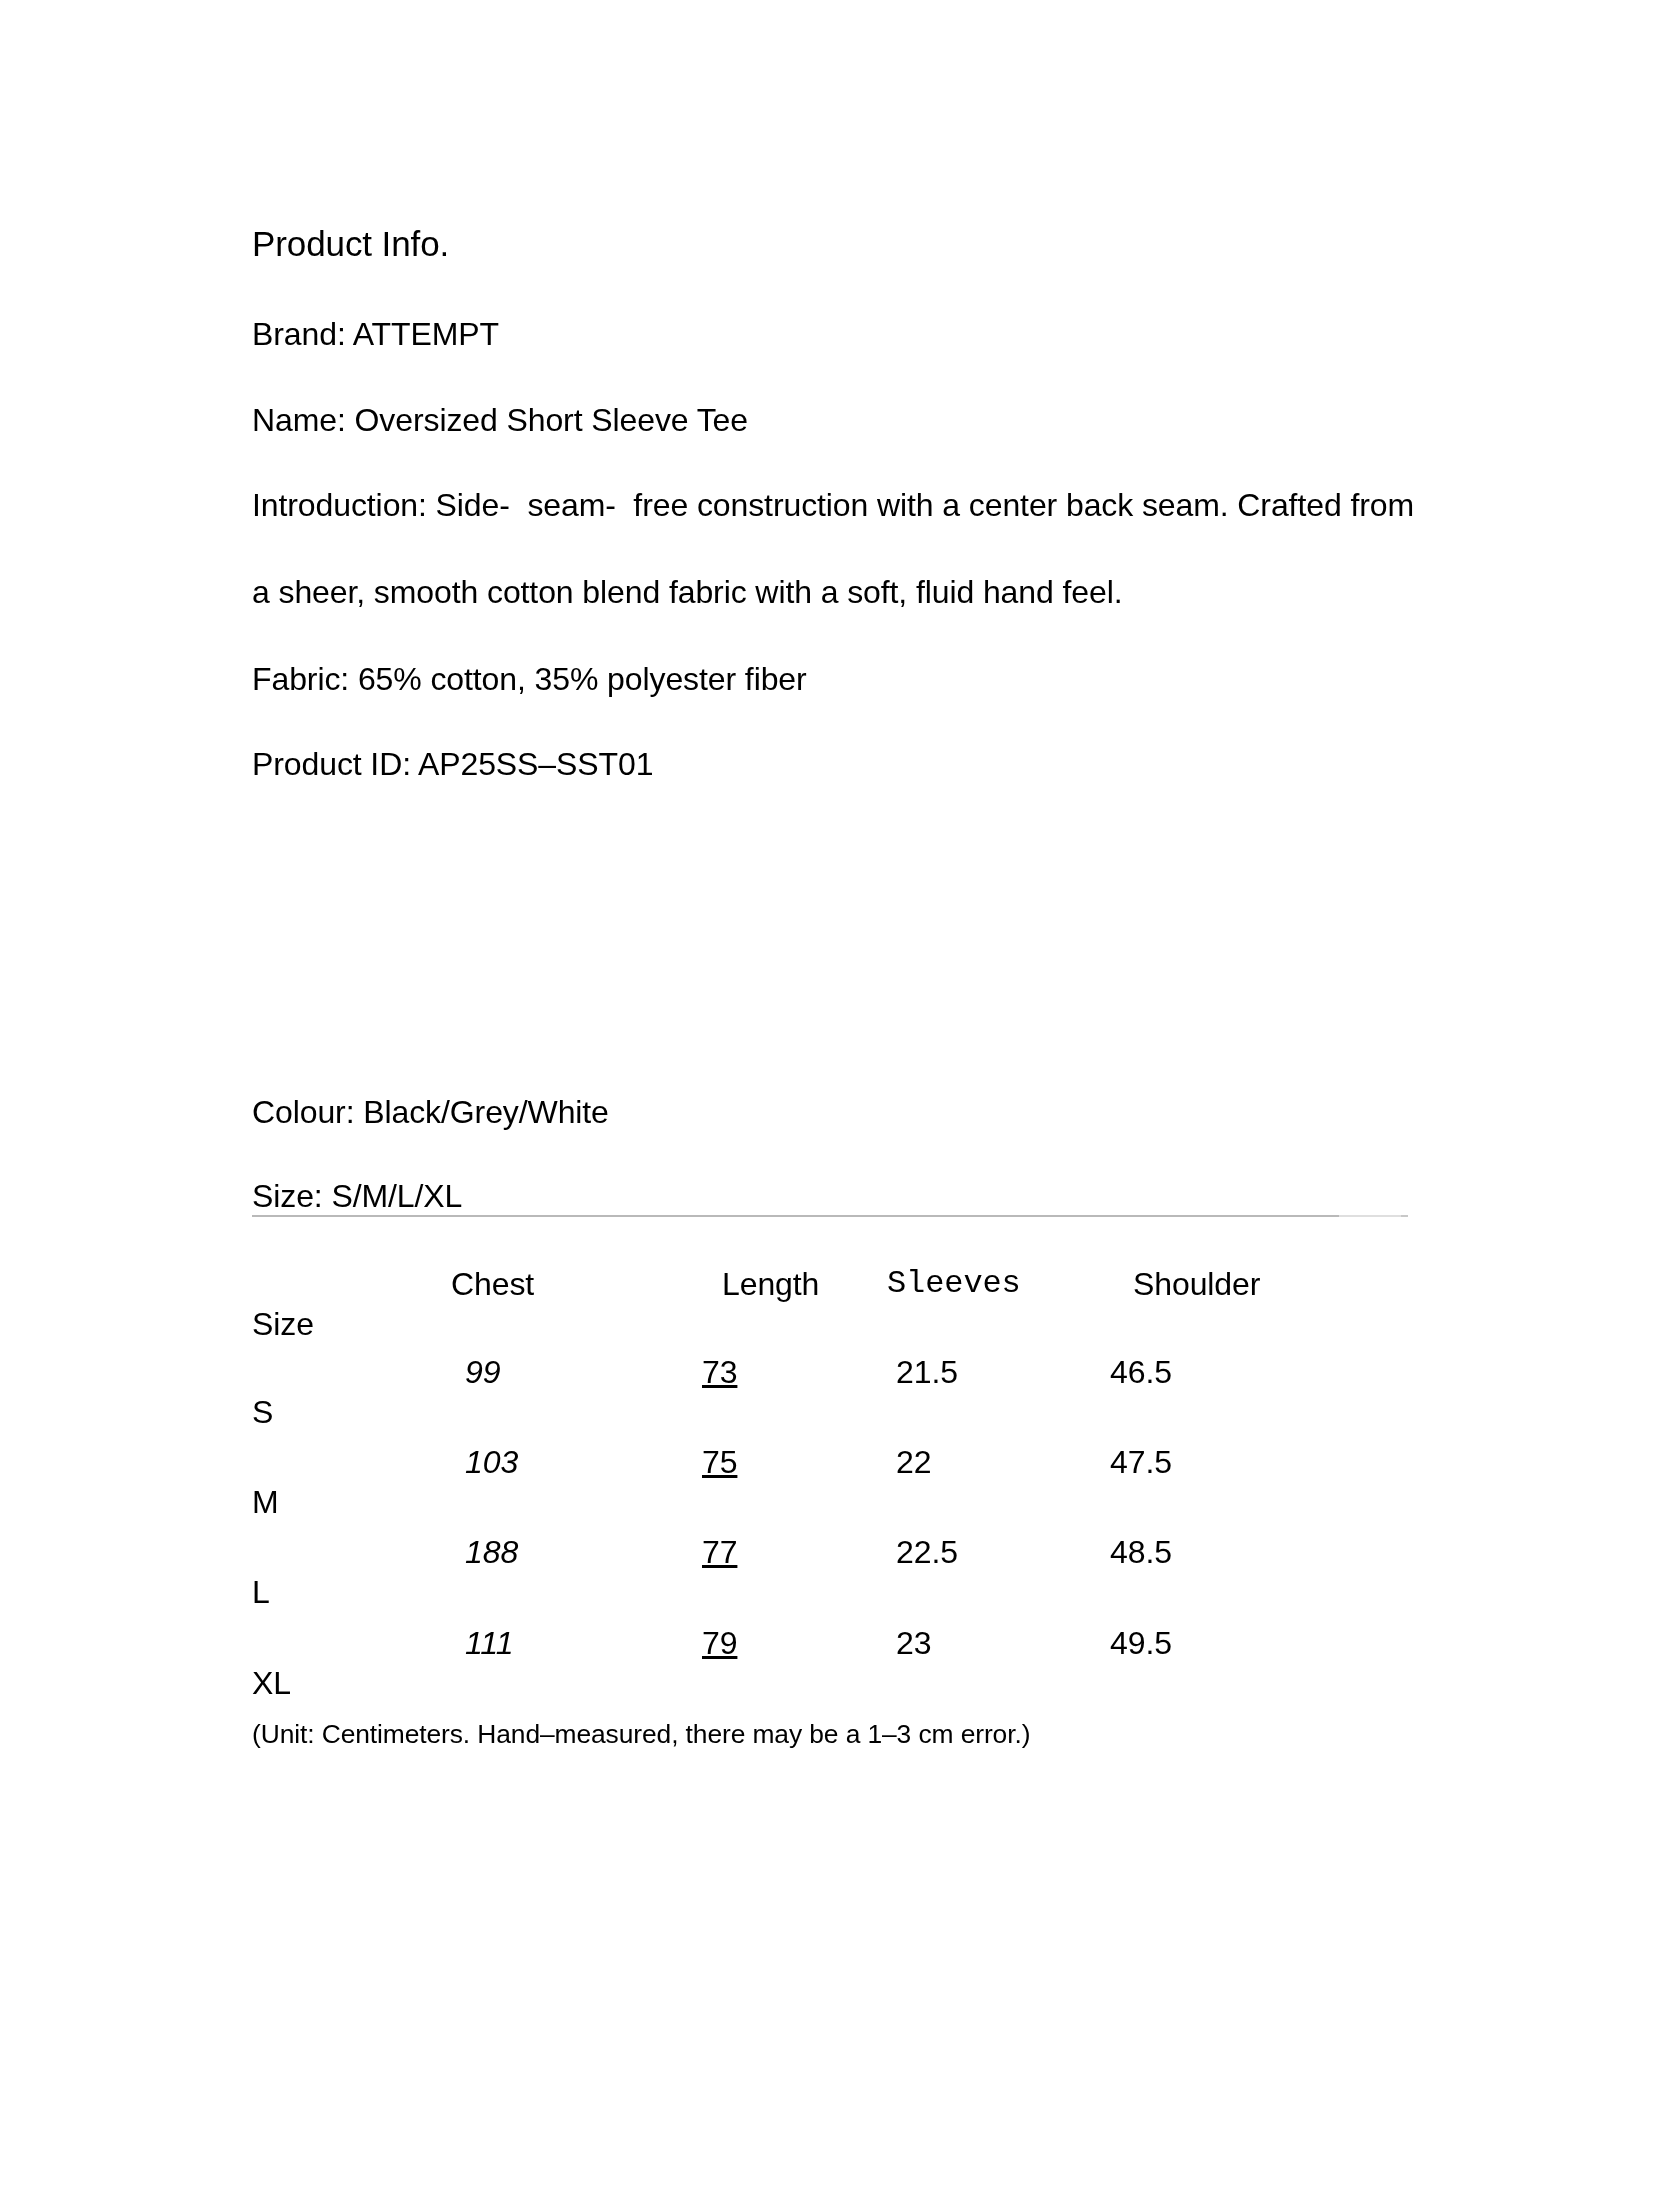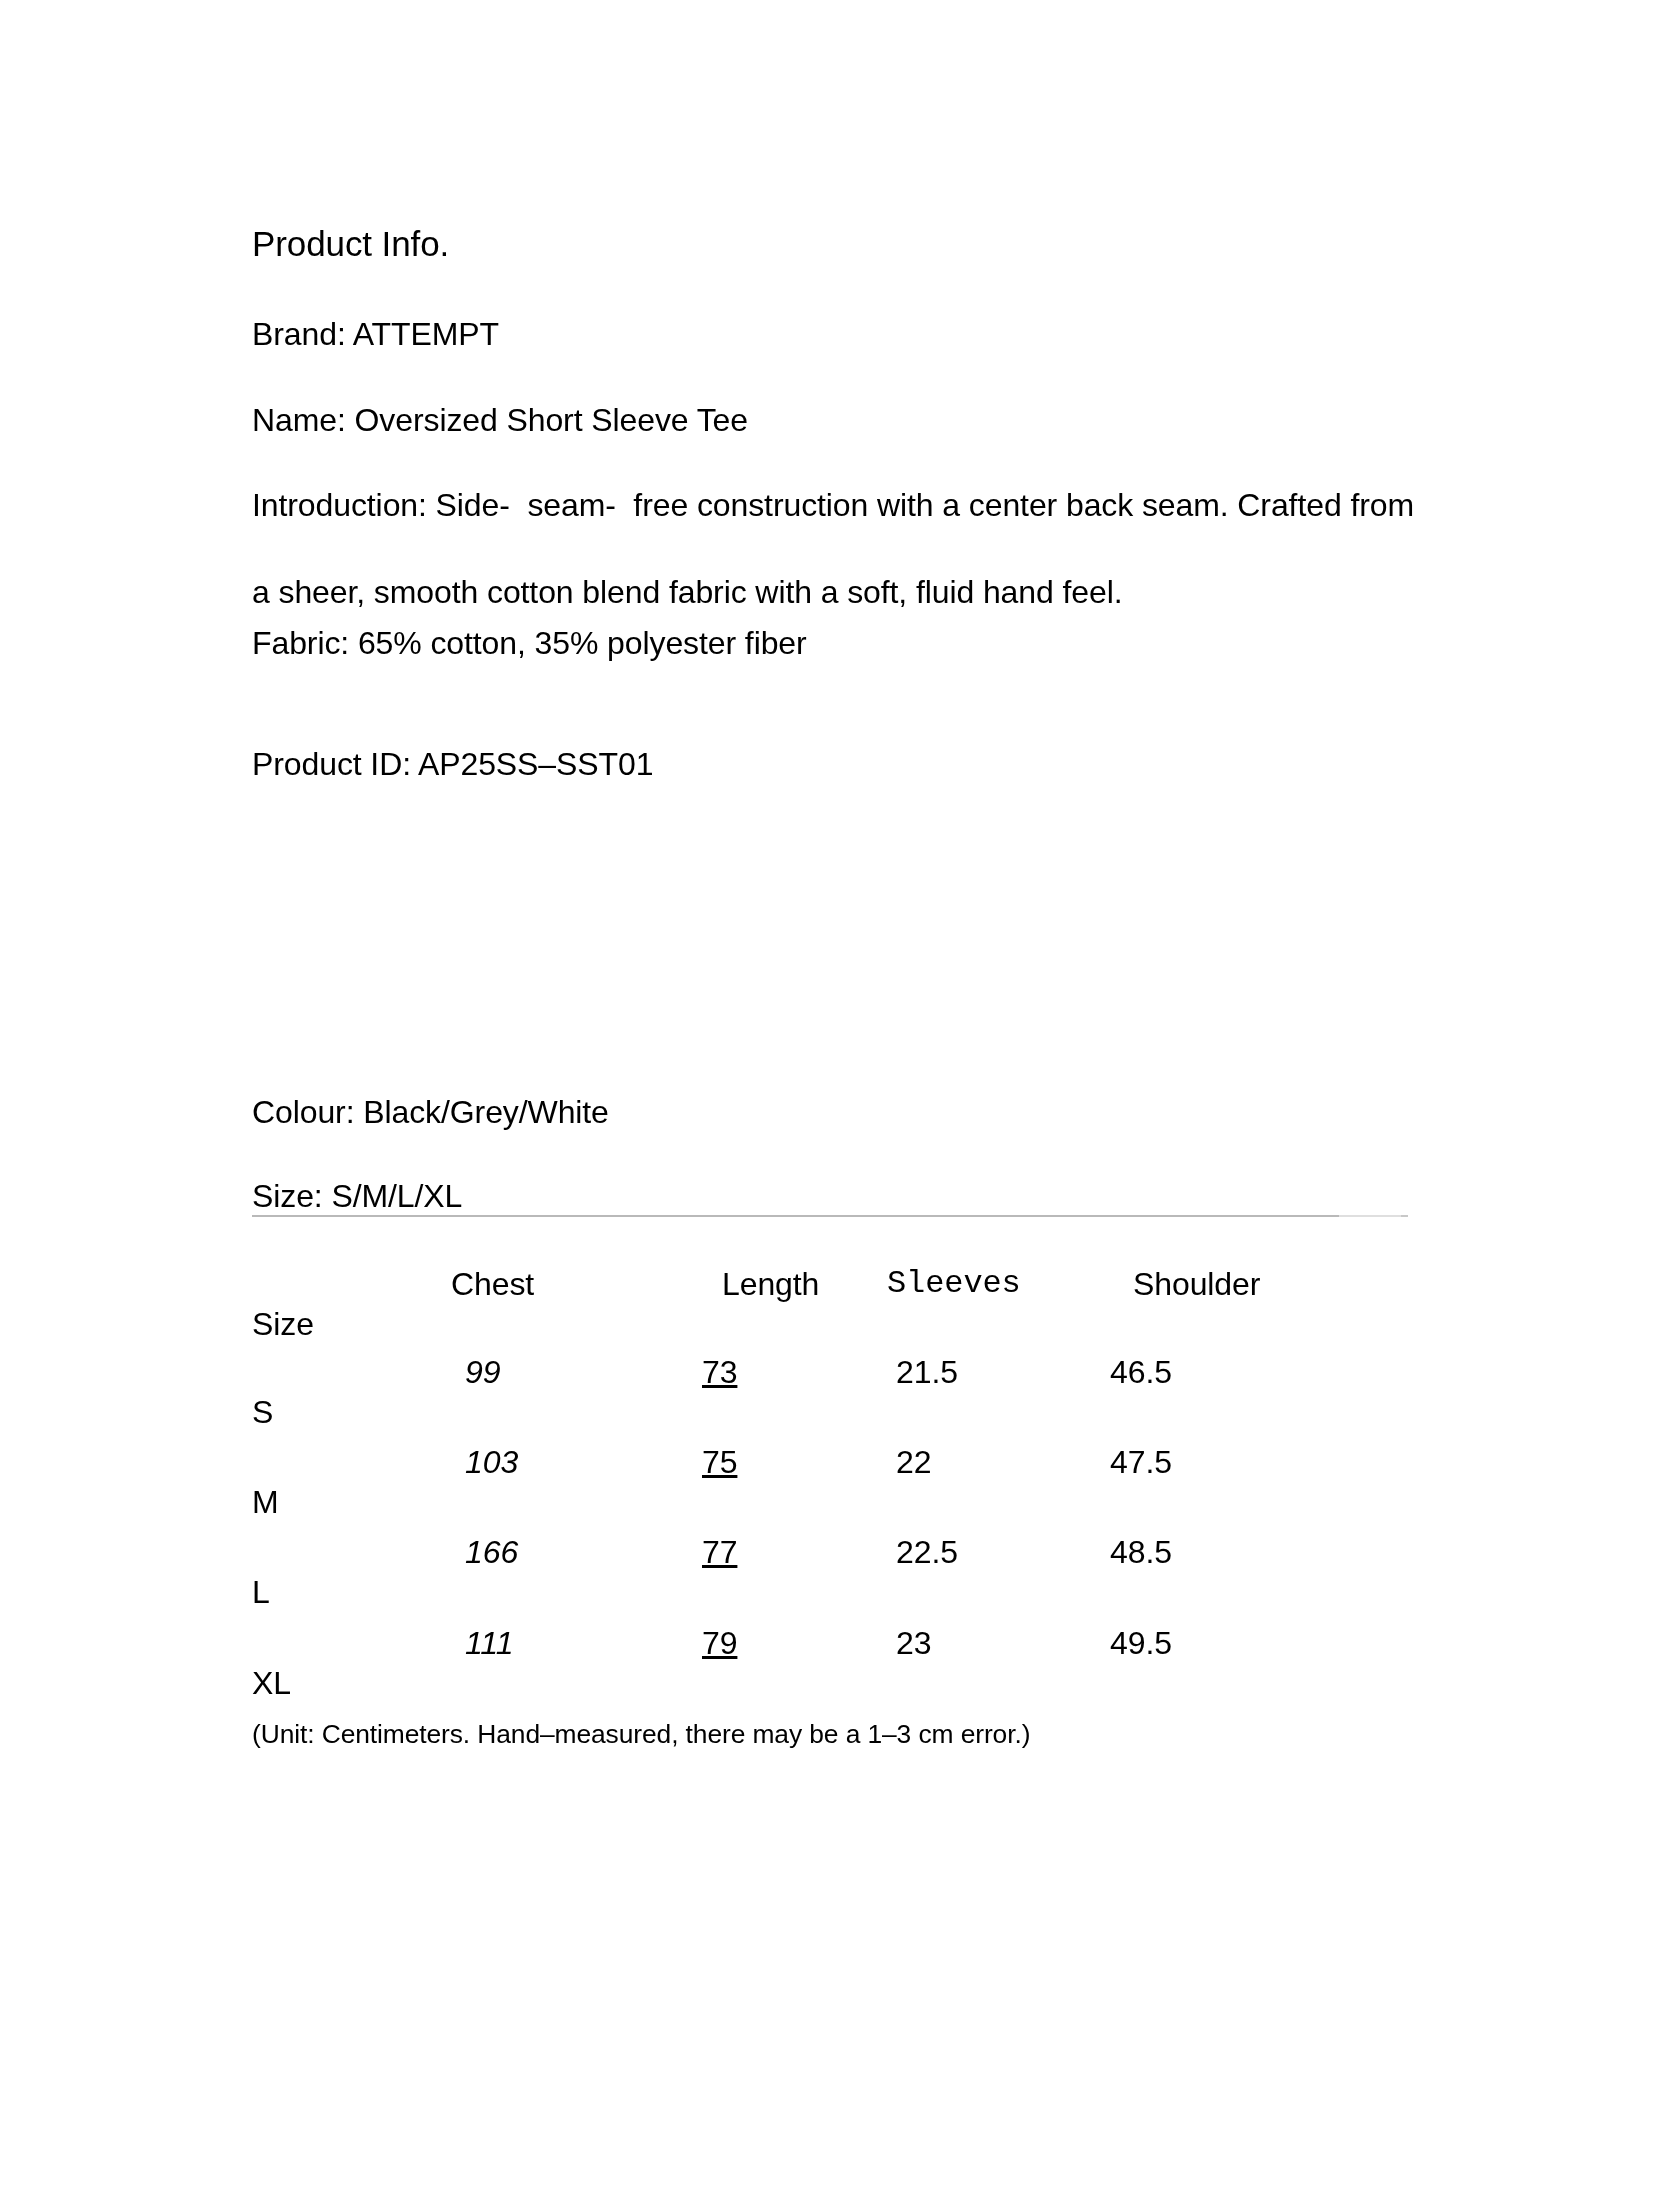--- a/index.html
+++ b/index.html
@@ -78,21 +78,21 @@
   <div class="line heading" style="top:226px">Product Info.</div>
 
   <div class="line" style="top:318px">Brand: ATTEMPT</div>
 
   <div class="line" style="top:404px">Name: Oversized Short Sleeve Tee</div>
 
   <div class="line" style="top:489px">Introduction: Side-&nbsp; seam-&nbsp; free construction with a center back seam. Crafted from</div>
 
   <div class="line" style="top:576px">a sheer, smooth cotton blend fabric with a soft, fluid hand feel.</div>
 
-  <div class="line" style="top:627px">Fabric: 65% cotton, 35% polyester fiber</div>
+  <div class="line" style="top:663px">Fabric: 65% cotton, 35% polyester fiber</div>
 
   <div class="line" style="top:748px">Product ID: AP25SS–SST01</div>
 
   <div class="line" style="top:1096px">Colour: Black/Grey/White</div>
 
   <div class="line" style="top:1180px">Size: S/M/L/XL</div>
 
   <div class="divider">
     <div class="seg-dark"></div>
     <div class="seg-light"></div>
@@ -118,21 +118,21 @@
   <div class="trow" style="top:1446px">
     <span class="cell k0">M</span>
     <span class="cell d1">103</span>
     <span class="cell d2">75</span>
     <span class="cell d3">22</span>
     <span class="cell d4">47.5</span>
   </div>
 
   <div class="trow" style="top:1536px">
     <span class="cell k0">L</span>
-    <span class="cell d1">166</span>
+    <span class="cell d1">188</span>
     <span class="cell d2">77</span>
     <span class="cell d3">22.5</span>
     <span class="cell d4">48.5</span>
   </div>
 
   <div class="trow" style="top:1627px">
     <span class="cell k0">XL</span>
     <span class="cell d1">111</span>
     <span class="cell d2">79</span>
     <span class="cell d3">23</span>

